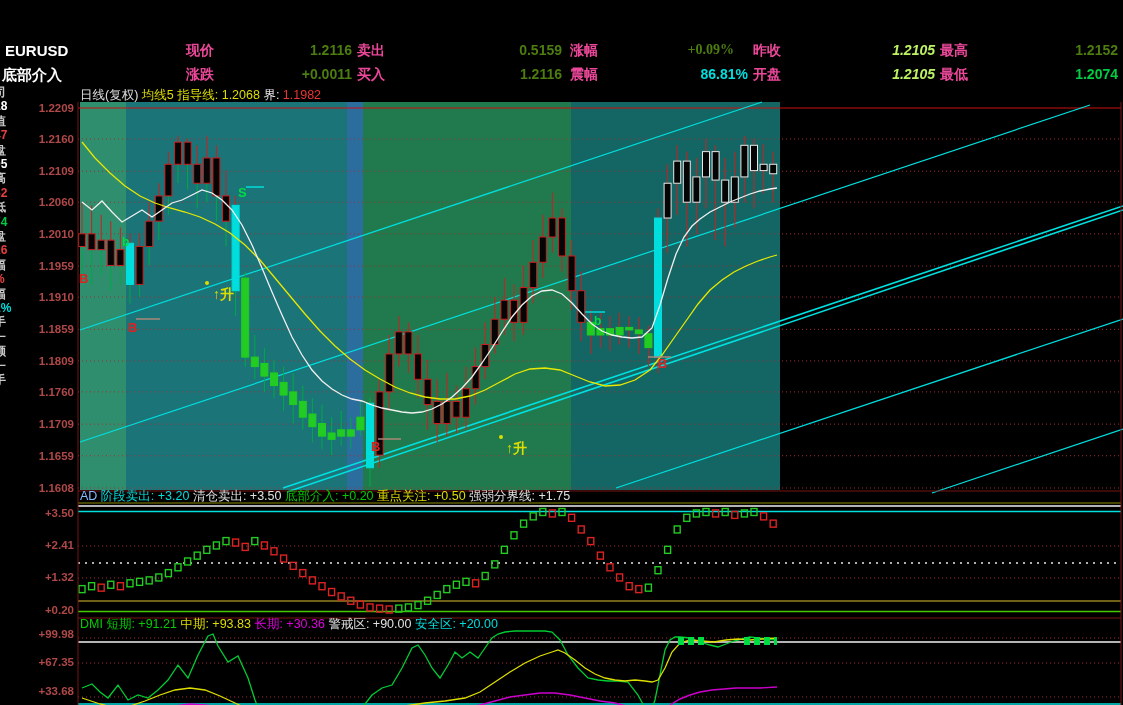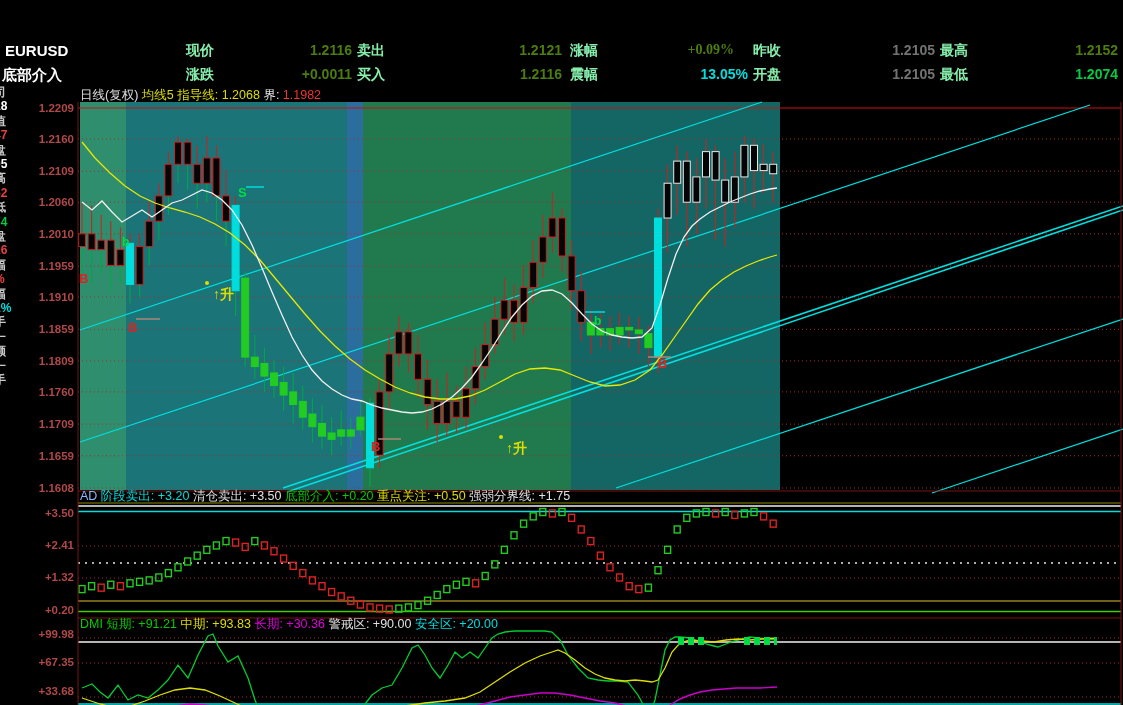--- a/index.html
+++ b/index.html
@@ -1,53 +1,53 @@
 <!DOCTYPE html>
 <html><head>
 <meta charset="utf-8">
 <style>
   html,body{margin:0;padding:0;background:#000;}
   .stage{position:relative;width:1123px;height:705px;background:#000;overflow:hidden;
          font-family:"Liberation Sans","DejaVu Sans",sans-serif;margin-top:40px;}
   .qrow{position:absolute;left:0;width:1123px;height:22px;}
   .qcell{position:absolute;top:0;font-size:14px;font-weight:bold;white-space:nowrap;}
-  .qlabel{color:#86efac;}
+  .qlabel{color:#ec4899;}
   .qval{text-align:right;}
-  .red{color:#4d7c0f;} .white{color:#737373;} .cyan{color:#00dede;} .green{color:#00cc44;}
+  .red{color:#4d7c0f;} .white{color:#bef264;font-style:italic;} .cyan{color:#00dede;} .green{color:#00cc44;}
   .symbol{color:#ffffff;font-size:15px;}
   .sidebar{position:absolute;left:0;top:42px;width:15px;height:320px;overflow:hidden;}
   .sbitem{position:absolute;left:-6px;width:24px;font-size:12px;font-weight:bold;line-height:12px;white-space:nowrap;}
   svg{position:absolute;left:0;top:0;}
 </style>
 </head>
 <body>
 
 <div class="stage">
 
   <div class="qrow" style="top:2px;">
     <span class="qcell symbol" style="left:5px;">EURUSD</span>
     <span class="qcell qlabel" style="left:186px;">现价</span>
     <span class="qcell qval red" style="left:230px;width:122px;">1.2116</span>
     <span class="qcell qlabel" style="left:357px;">卖出</span>
-    <span class="qcell qval red" style="left:440px;width:122px;">1.2121</span>
+    <span class="qcell qval red" style="left:440px;width:122px;">0.5159</span>
     <span class="qcell qlabel" style="left:570px;">涨幅</span>
     <span class="qcell qval red" style="left:616px;width:118px;font-family:Liberation Serif, serif;">+0.09%</span>
     <span class="qcell qlabel" style="left:753px;">昨收</span>
     <span class="qcell qval white" style="left:815px;width:120px;">1.2105</span>
     <span class="qcell qlabel" style="left:940px;">最高</span>
     <span class="qcell qval red" style="left:1000px;width:118px;">1.2152</span>
   </div>
   <div class="qrow" style="top:26px;">
     <span class="qcell symbol" style="left:2px;">底部介入</span>
     <span class="qcell qlabel" style="left:186px;text-align:right;">涨跌</span>
     <span class="qcell qval red" style="left:230px;width:122px;">+0.0011</span>
     <span class="qcell qlabel" style="left:357px;">买入</span>
     <span class="qcell qval red" style="left:440px;width:122px;">1.2116</span>
     <span class="qcell qlabel" style="left:570px;">震幅</span>
-    <span class="qcell qval cyan" style="left:630px;width:118px;">13.05%</span>
+    <span class="qcell qval cyan" style="left:630px;width:118px;">86.81%</span>
     <span class="qcell qlabel" style="left:753px;">开盘</span>
     <span class="qcell qval white" style="left:815px;width:120px;">1.2105</span>
     <span class="qcell qlabel" style="left:940px;text-align:right;">最低</span>
     <span class="qcell qval green" style="left:1000px;width:118px;">1.2074</span>
   </div>
 
   <div class="sidebar" id="sidebar">
       <span class="sbitem" style="top: 4px; color: rgb(200, 200, 200);">司</span>
       <span class="sbitem" style="top: 18.4px; color: rgb(255, 255, 255);">18</span>
       <span class="sbitem" style="top: 32.8px; color: rgb(200, 200, 200);">值</span>

